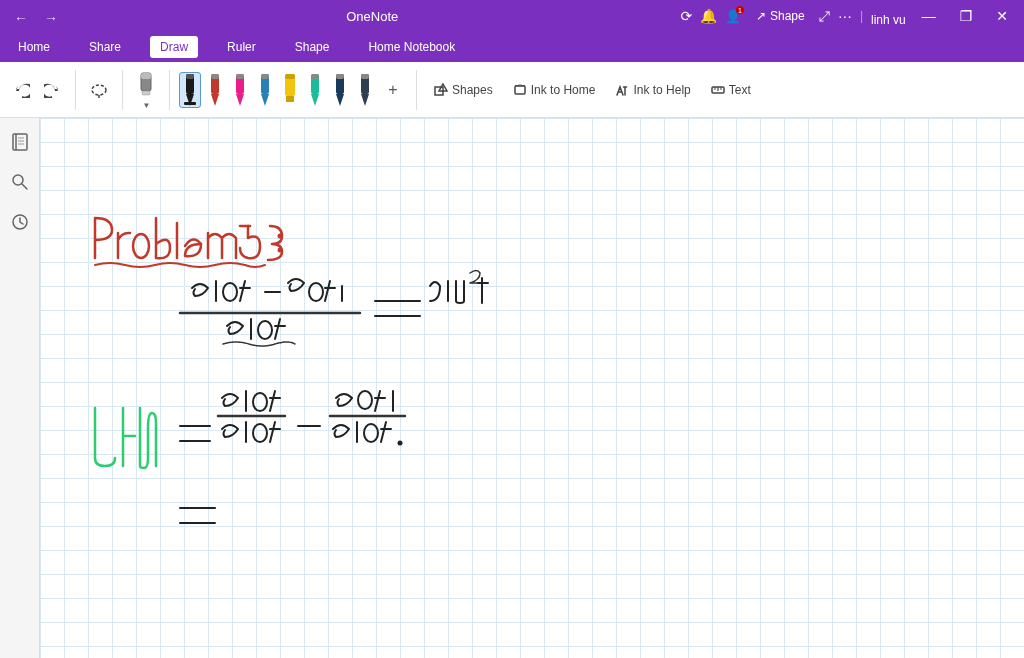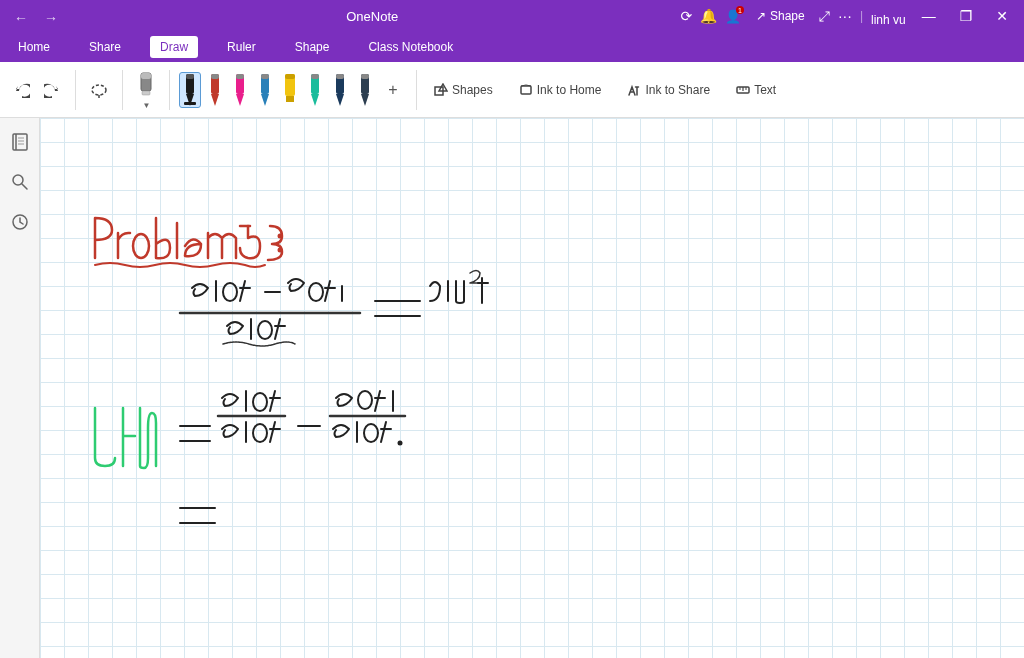--- a/index.html
+++ b/index.html
@@ -137,21 +137,21 @@
     <button class="win-btn close">✕</button>
   </div>
 </div>
 
 <div id="menubar">
   <div class="menu-item">Home</div>
   <div class="menu-item">Share</div>
   <div class="menu-item active">Draw</div>
   <div class="menu-item">Ruler</div>
   <div class="menu-item">Shape</div>
-  <div class="menu-item">Class Notebook</div>
+  <div class="menu-item">Home Notebook</div>
 </div>
 
 <div id="ribbon">
 
   <div class="ribbon-group">
     <button class="ribbon-btn" title="Undo">
       <svg width="16" height="16" viewBox="0 0 16 16">
           <path d="M4 4 L2 7 L5 7 A6 6 0 1 1 8 14 L8 16 A8 8 0 1 0 5 9 L2 9 Z" fill="#444"></path>
         </svg>
     </button>
@@ -253,40 +253,40 @@
         <polygon points="3,22 7,34 11,22" fill="#2c3e50"></polygon>
         <rect x="3" y="2" width="8" height="5" rx="2" fill="#888"></rect>
       </svg>
     </div>
 
     <button class="ribbon-btn" style="font-size:16px; color:#555;">+</button>
   </div>
 
   <div class="ribbon-sep"></div>
 
-  <div class="ribbon-group" style="gap:10px;">
+  <div class="ribbon-group" style="gap:4px;">
     <button class="ribbon-tool">
       <svg width="14" height="14" viewBox="0 0 14 14">
           <rect x="1" y="4" width="8" height="8" stroke="#444" stroke-width="1.5" fill="none"></rect>
           <polygon points="9,1 13,8 5,8" stroke="#444" stroke-width="1.5" fill="none"></polygon>
         </svg>
       <span>Shapes</span>
     </button>
     <button class="ribbon-tool">
       <svg width="14" height="14" viewBox="0 0 14 14">
           <rect x="2" y="3" width="10" height="8" stroke="#444" stroke-width="1.5" fill="none" rx="1"></rect>
           <path d="M2 3 Q7 1 12 3" stroke="#444" stroke-width="1" fill="none"></path>
         </svg>
       <span>Ink to Home</span>
     </button>
     <button class="ribbon-tool">
       <svg width="14" height="14" viewBox="0 0 14 14">
           <path d="M2 12 L5 4 L8 12 M3.5 9 L6.5 9 M10 4 L10 12 M8.5 4 L11.5 4" stroke="#444" stroke-width="1.5" fill="none" stroke-linecap="round"></path>
         </svg>
-      <span>Ink to Share</span>
+      <span>Ink to Help</span>
     </button>
     <button class="ribbon-tool">
       <svg width="14" height="14" viewBox="0 0 14 14">
           <rect x="1" y="4" width="12" height="6" stroke="#444" stroke-width="1.5" fill="none" rx="1"></rect>
           <line x1="4" y1="4" x2="4" y2="7" stroke="#444" stroke-width="1"></line>
           <line x1="7" y1="4" x2="7" y2="8" stroke="#444" stroke-width="1.2"></line>
           <line x1="10" y1="4" x2="10" y2="7" stroke="#444" stroke-width="1"></line>
         </svg>
       <span>Text</span>
     </button>

